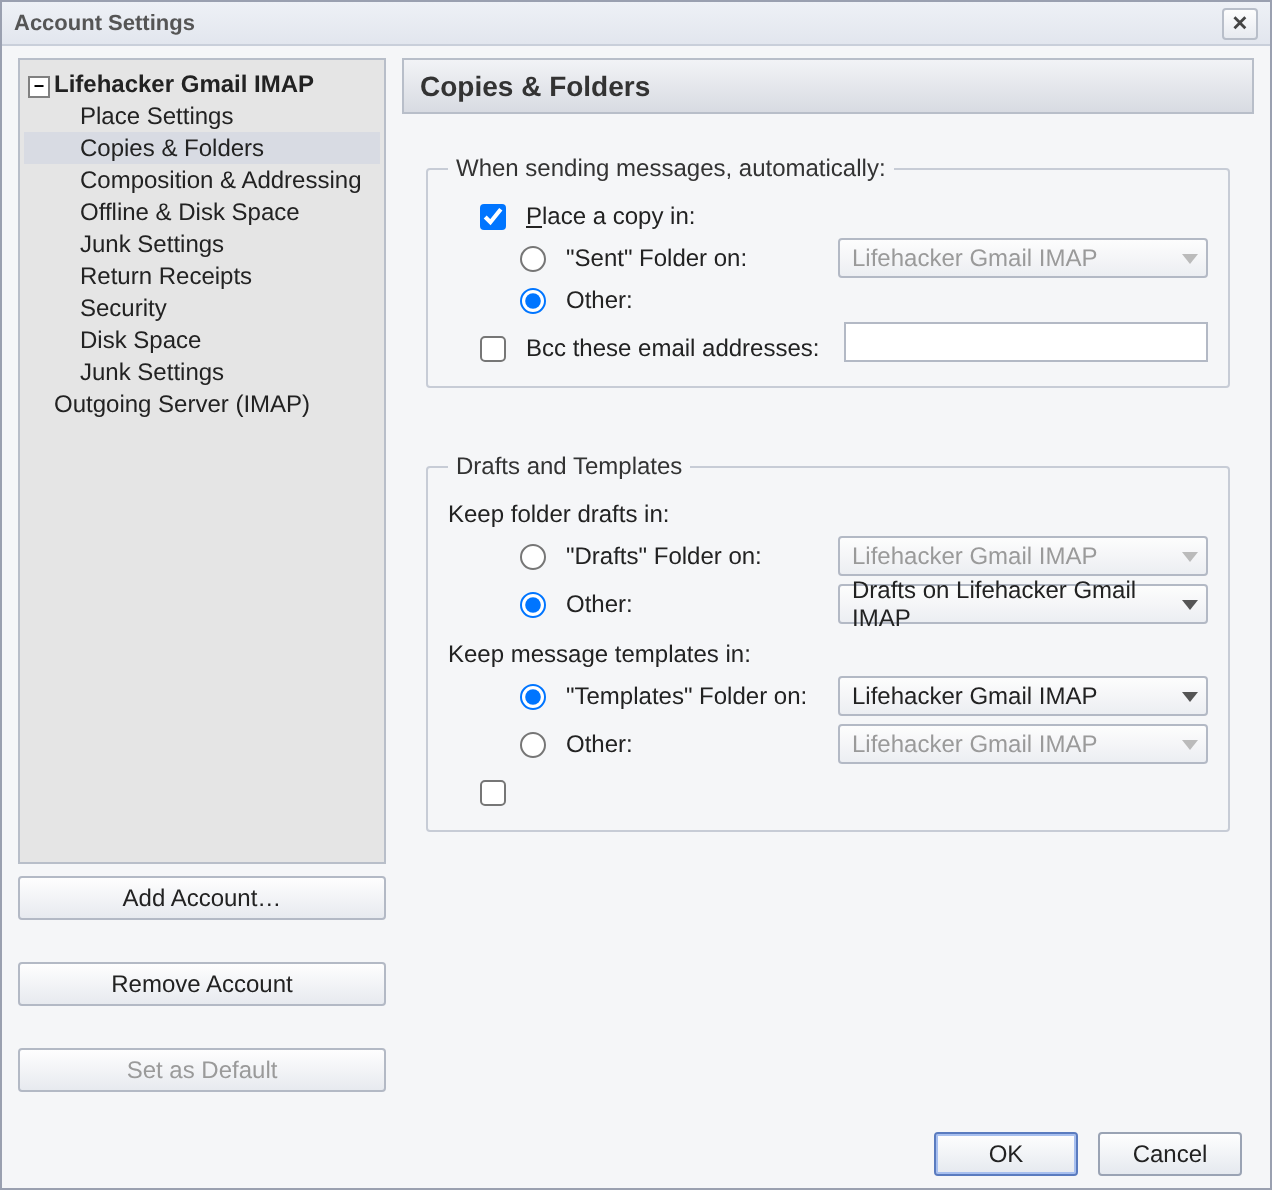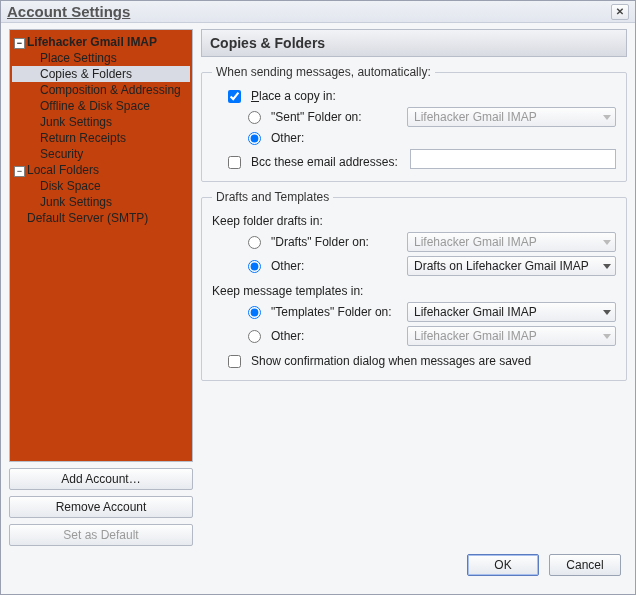--- a/index.html
+++ b/index.html
@@ -12,71 +12,71 @@
     position: relative;
   }
   .titlebar {
     height: 22px;
     background: linear-gradient(#eef1f6, #e2e6ee);
     border-bottom: 1px solid #c9cfda;
     display: flex; align-items: center;
     padding: 0 6px;
     color: #555; font-weight: bold;
   }
-  .titlebar .title { flex: 1; font-size: 15px; text-decoration: underline; }
+  .titlebar .title { flex: 1; font-size: 11px; }
   .close-btn {
     width: 18px; height: 16px;
     border: 1px solid #b8bec9;
     background: linear-gradient(#fdfdfd,#e7eaf0);
     border-radius: 2px;
     display:flex; align-items:center; justify-content:center;
     font-size: 10px; color:#444; cursor:pointer;
   }
   .body {
     flex: 1; display: flex; padding: 6px 8px 8px 8px; gap: 8px; overflow:hidden;
   }
   .leftcol { width: 184px; display:flex; flex-direction:column; }
   .tree {
-    flex:1; border:1px solid #b8bec9; background:#c2410c;
+    flex:1; border:1px solid #b8bec9; background:#e5e5e5;
     padding: 4px 2px; overflow:auto;
   }
   .tree-node { white-space: nowrap; padding: 1px 2px; }
   .tree-node .expander {
     display:inline-block; width:11px; height:11px;
     border:1px solid #808080; background:#fff;
     text-align:center; line-height:8px; font-size:9px;
     margin-right:2px; color:#000;
   }
   .tree-node.root { font-weight:bold; }
   .tree-node.root.plain { font-weight:normal; }
   .tree-child { padding-left: 28px; padding-top:1px; padding-bottom:1px; cursor:default; }
   .tree-child.selected {
     background:#d8dbe3;
   }
-  .btncol { margin-top:6px; display:flex; flex-direction:column; gap:6px; }
+  .btncol { margin-top:6px; display:flex; flex-direction:column; gap:21px; }
   .pushbtn {
     height: 22px;
     border:1px solid #b3b9c5;
     background:linear-gradient(#fefefe,#e7eaef);
     border-radius:2px;
     text-align:center; line-height:20px;
     cursor:pointer;
   }
   .pushbtn.disabled { color:#9a9a9a; }
   .rightcol { flex:1; display:flex; flex-direction:column; gap:8px; overflow:hidden;}
   .panel-header {
     border:1px solid #b8bec9;
     background:linear-gradient(#f2f3f6,#d8dbe2);
     padding:5px 8px;
     font-weight:bold; font-size:14px; color:#333;
   }
   fieldset.group {
     border:1px solid #c7ccd6;
     border-radius:2px;
-    margin:0; padding:8px 10px 10px 10px;
+    margin:12px; padding:8px 10px 10px 10px;
   }
   fieldset.group > legend {
     padding:0 4px; color:#333; font-size:12px;
   }
   .row { display:flex; align-items:center; gap:6px; padding:2px 0; }
   .row.indent1 { padding-left: 16px; align-items: flex-end; }
   .row.indent2 { padding-left: 36px; }
   input[type=checkbox], input[type=radio] { margin:0 4px 0 0; }
   label { cursor:default; }
   label .u { text-decoration: underline; }
@@ -94,21 +94,21 @@
     width:0;height:0;border-left:4px solid transparent;border-right:4px solid transparent;border-top:5px solid #555;
   }
   .select.disabled .arrow { border-top-color:#bbb; }
   .textinput {
     flex:1; height:20px;
     border:1px solid #b3b9c5; background:#fff; padding:0 4px;
   }
   .spacer-label { display:inline-block; width:130px; }
   .footer {
     height:40px;
-    display:flex; justify-content:flex-end; align-items:flex-start; gap:10px;
+    display:flex; justify-content:flex-end; align-items:flex-end; gap:10px;
     padding:0 14px 6px 0;
   }
   .dlgbtn {
     min-width:72px; height:22px;
     border:1px solid #9aa3b4;
     background:linear-gradient(#fefefe,#e5e9ef);
     border-radius:2px;
     text-align:center; line-height:20px; cursor:pointer;
   }
   .dlgbtn.default { border-color:#5a7bbf; box-shadow: inset 0 0 0 1px #a7bfef; }
@@ -127,24 +127,23 @@
     <div class="leftcol">
       <div class="tree" id="tree">
           <div class="tree-node root"><span class="expander">−</span><span>Lifehacker Gmail IMAP</span></div>
           <div class="tree-child">Place Settings</div>
           <div class="tree-child selected">Copies &amp; Folders</div>
           <div class="tree-child">Composition &amp; Addressing</div>
           <div class="tree-child">Offline &amp; Disk Space</div>
           <div class="tree-child">Junk Settings</div>
           <div class="tree-child">Return Receipts</div>
           <div class="tree-child">Security</div>
-          <div class="tree-node root plain"><span class="expander">−</span><span>Local Folders</span></div>
           <div class="tree-child">Disk Space</div>
           <div class="tree-child">Junk Settings</div>
-          <div class="tree-node root plain"><span style="display: inline-block; width: 13px;"></span><span>Default Server (SMTP)</span></div>
+          <div class="tree-node root plain"><span style="display: inline-block; width: 13px;"></span><span>Outgoing Server (IMAP)</span></div>
         </div>
       <div class="btncol">
         <div class="pushbtn">Add Account…</div>
         <div class="pushbtn">Remove Account</div>
         <div class="pushbtn disabled">Set as Default</div>
       </div>
     </div>
 
     <div class="rightcol">
       <div class="panel-header">Copies &amp; Folders</div>
@@ -217,21 +216,20 @@
           <input type="radio" name="tmplloc" style="">
           <label class="spacer-label">Other:</label>
           <div class="select disabled">
             <span>Lifehacker Gmail IMAP</span>
             <span class="arrow"></span>
           </div>
         </div>
 
         <div class="row indent1" style="margin-top:4px;">
           <input type="checkbox" style="">
-          <label>Show confirmation dialog when messages are saved</label>
         </div>
       </fieldset>
     </div>
   </div>
 
   <div class="footer">
     <div class="dlgbtn default">OK</div>
     <div class="dlgbtn">Cancel</div>
   </div>
 

